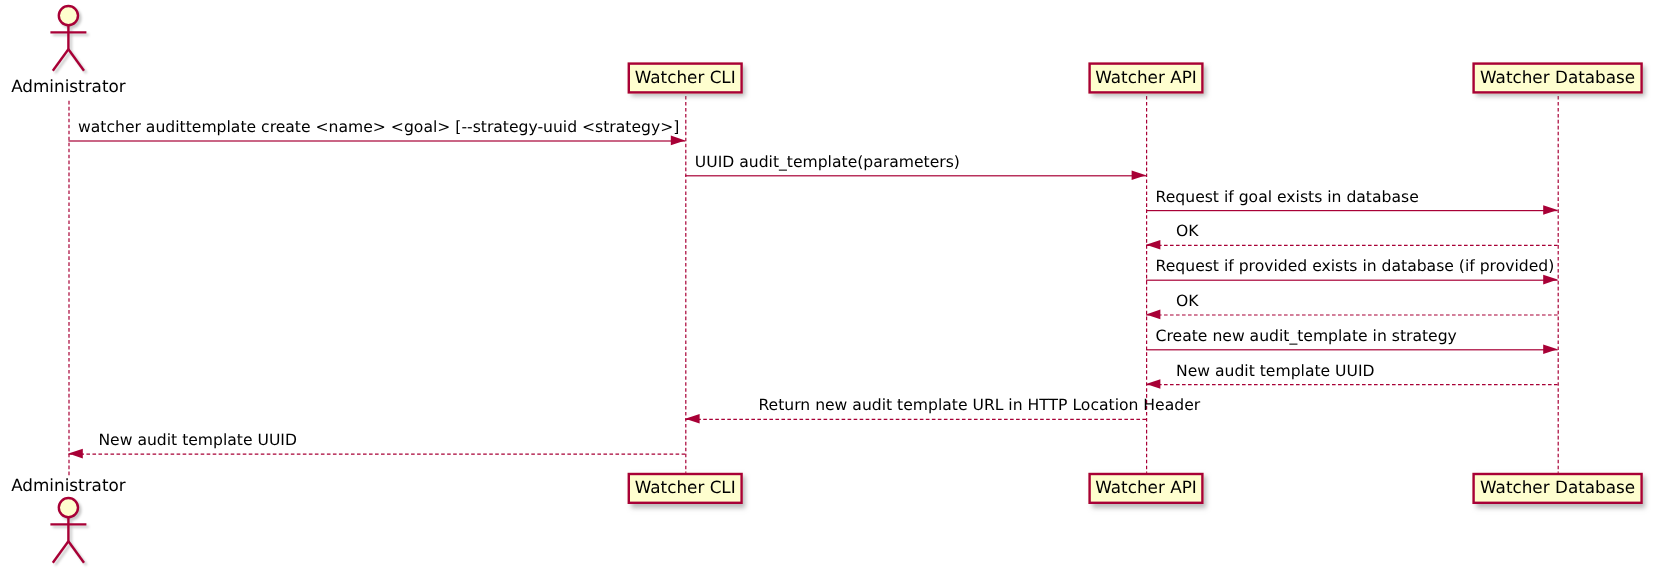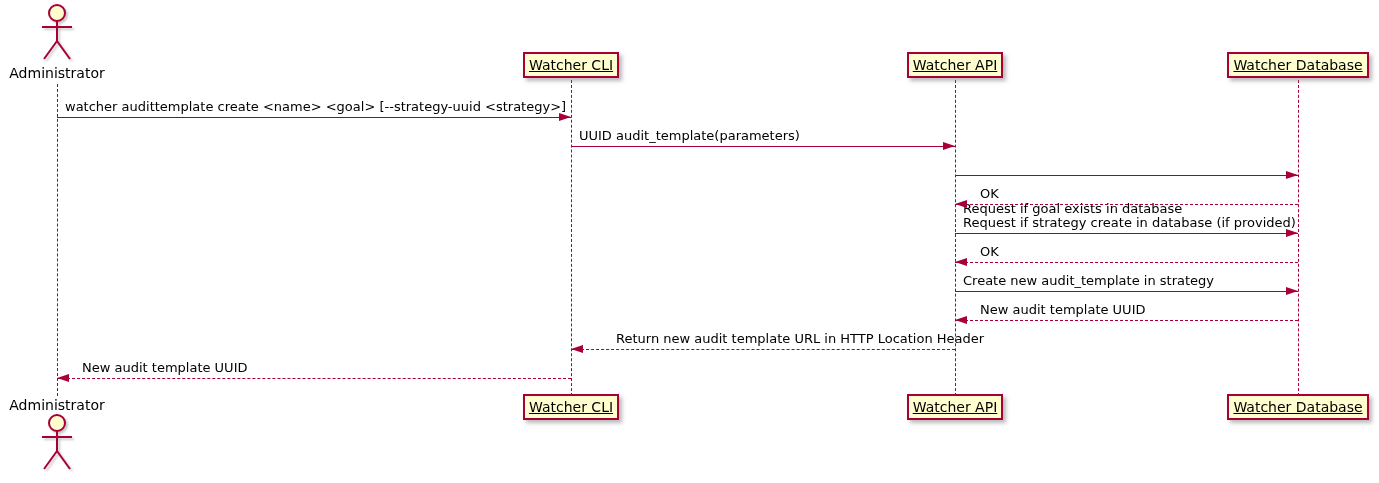--- a/index.html
+++ b/index.html
@@ -18,21 +18,21 @@
   .pbox{
     position:absolute;height:26px;
     background:var(--fill,#FEFECE);
     border:2px solid var(--line,#A80036);
     box-shadow:3px 3px 4px rgba(130,130,130,0.55);
     display:flex;align-items:center;justify-content:center;
     font-size:14px;white-space:nowrap;
     box-sizing:border-box;
     z-index:3;
   }
-  .pbox span{padding:0 5px;text-decoration:underline;}
+  .pbox span{padding:0 5px;}
   .actor-svg{position:absolute;z-index:3;filter:drop-shadow(2px 2px 1px #c8c8c8);}
   .actor-label{
     position:absolute;transform:translateX(-50%);
     font-size:14px;white-space:nowrap;z-index:3;
   }
   .msg-line{position:absolute;height:0;z-index:2;}
   .msg-line.solid{border-top:1px solid var(--line,#A80036);}
   .msg-line.dashed{border-top:1px dashed var(--line,#A80036);}
   .arrow{position:absolute;width:0;height:0;z-index:2;}
   .arrow.right{
@@ -97,35 +97,35 @@
       <span>Watcher Database</span>
     </div>
     <div class="msg-line solid" style="left: 57px; top: 117px; width: 514px;"></div>
     <div class="arrow right" style="left: 559px; top: 113px;"></div>
     <div class="msg-label" style="left: 65px; top: 99px;">watcher audittemplate create &lt;name&gt; &lt;goal&gt; [--strategy-uuid &lt;strategy&gt;]</div>
     <div class="msg-line solid" style="left: 571px; top: 146px; width: 384px;"></div>
     <div class="arrow right" style="left: 943px; top: 142px;"></div>
     <div class="msg-label" style="left: 579px; top: 128px;">UUID audit_template(parameters)</div>
     <div class="msg-line solid" style="left: 955px; top: 175px; width: 343px;"></div>
     <div class="arrow right" style="left: 1286px; top: 171px;"></div>
-    <div class="msg-label" style="left: 963px; top: 157px; margin-top: 44px;">Request if goal exists in database</div>
+    <div class="msg-label" style="left: 963px; top: 157px;">Request if goal exists in database</div>
     <div class="msg-line dashed" style="left: 955px; top: 204px; width: 343px;"></div>
     <div class="arrow left" style="left: 955px; top: 200px;"></div>
     <div class="msg-label" style="left: 980px; top: 186px;">OK</div>
     <div class="msg-line solid" style="left: 955px; top: 233px; width: 343px;"></div>
     <div class="arrow right" style="left: 1286px; top: 229px;"></div>
-    <div class="msg-label" style="left: 963px; top: 215px;">Request if strategy create in database (if provided)</div>
+    <div class="msg-label" style="left: 963px; top: 215px;">Request if provided exists in database (if provided)</div>
     <div class="msg-line dashed" style="left: 955px; top: 262px; width: 343px;"></div>
     <div class="arrow left" style="left: 955px; top: 258px;"></div>
     <div class="msg-label" style="left: 980px; top: 244px;">OK</div>
     <div class="msg-line solid" style="left: 955px; top: 291px; width: 343px;"></div>
     <div class="arrow right" style="left: 1286px; top: 287px;"></div>
     <div class="msg-label" style="left: 963px; top: 273px;">Create new audit_template in strategy</div>
     <div class="msg-line dashed" style="left: 955px; top: 320px; width: 343px;"></div>
     <div class="arrow left" style="left: 955px; top: 316px;"></div>
     <div class="msg-label" style="left: 980px; top: 302px;">New audit template UUID</div>
     <div class="msg-line dashed" style="left: 571px; top: 349px; width: 384px;"></div>
     <div class="arrow left" style="left: 571px; top: 345px;"></div>
-    <div class="msg-label" style="left: 616px; top: 331px;">Return new audit template URL in HTTP Location Header</div>
+    <div class="msg-label" style="left: 632px; top: 331px;">Return new audit template URL in HTTP Location Header</div>
     <div class="msg-line dashed" style="left: 57px; top: 378px; width: 514px;"></div>
     <div class="arrow left" style="left: 57px; top: 374px;"></div>
     <div class="msg-label" style="left: 82px; top: 360px;">New audit template UUID</div>
   </div>
 
 </body></html>

